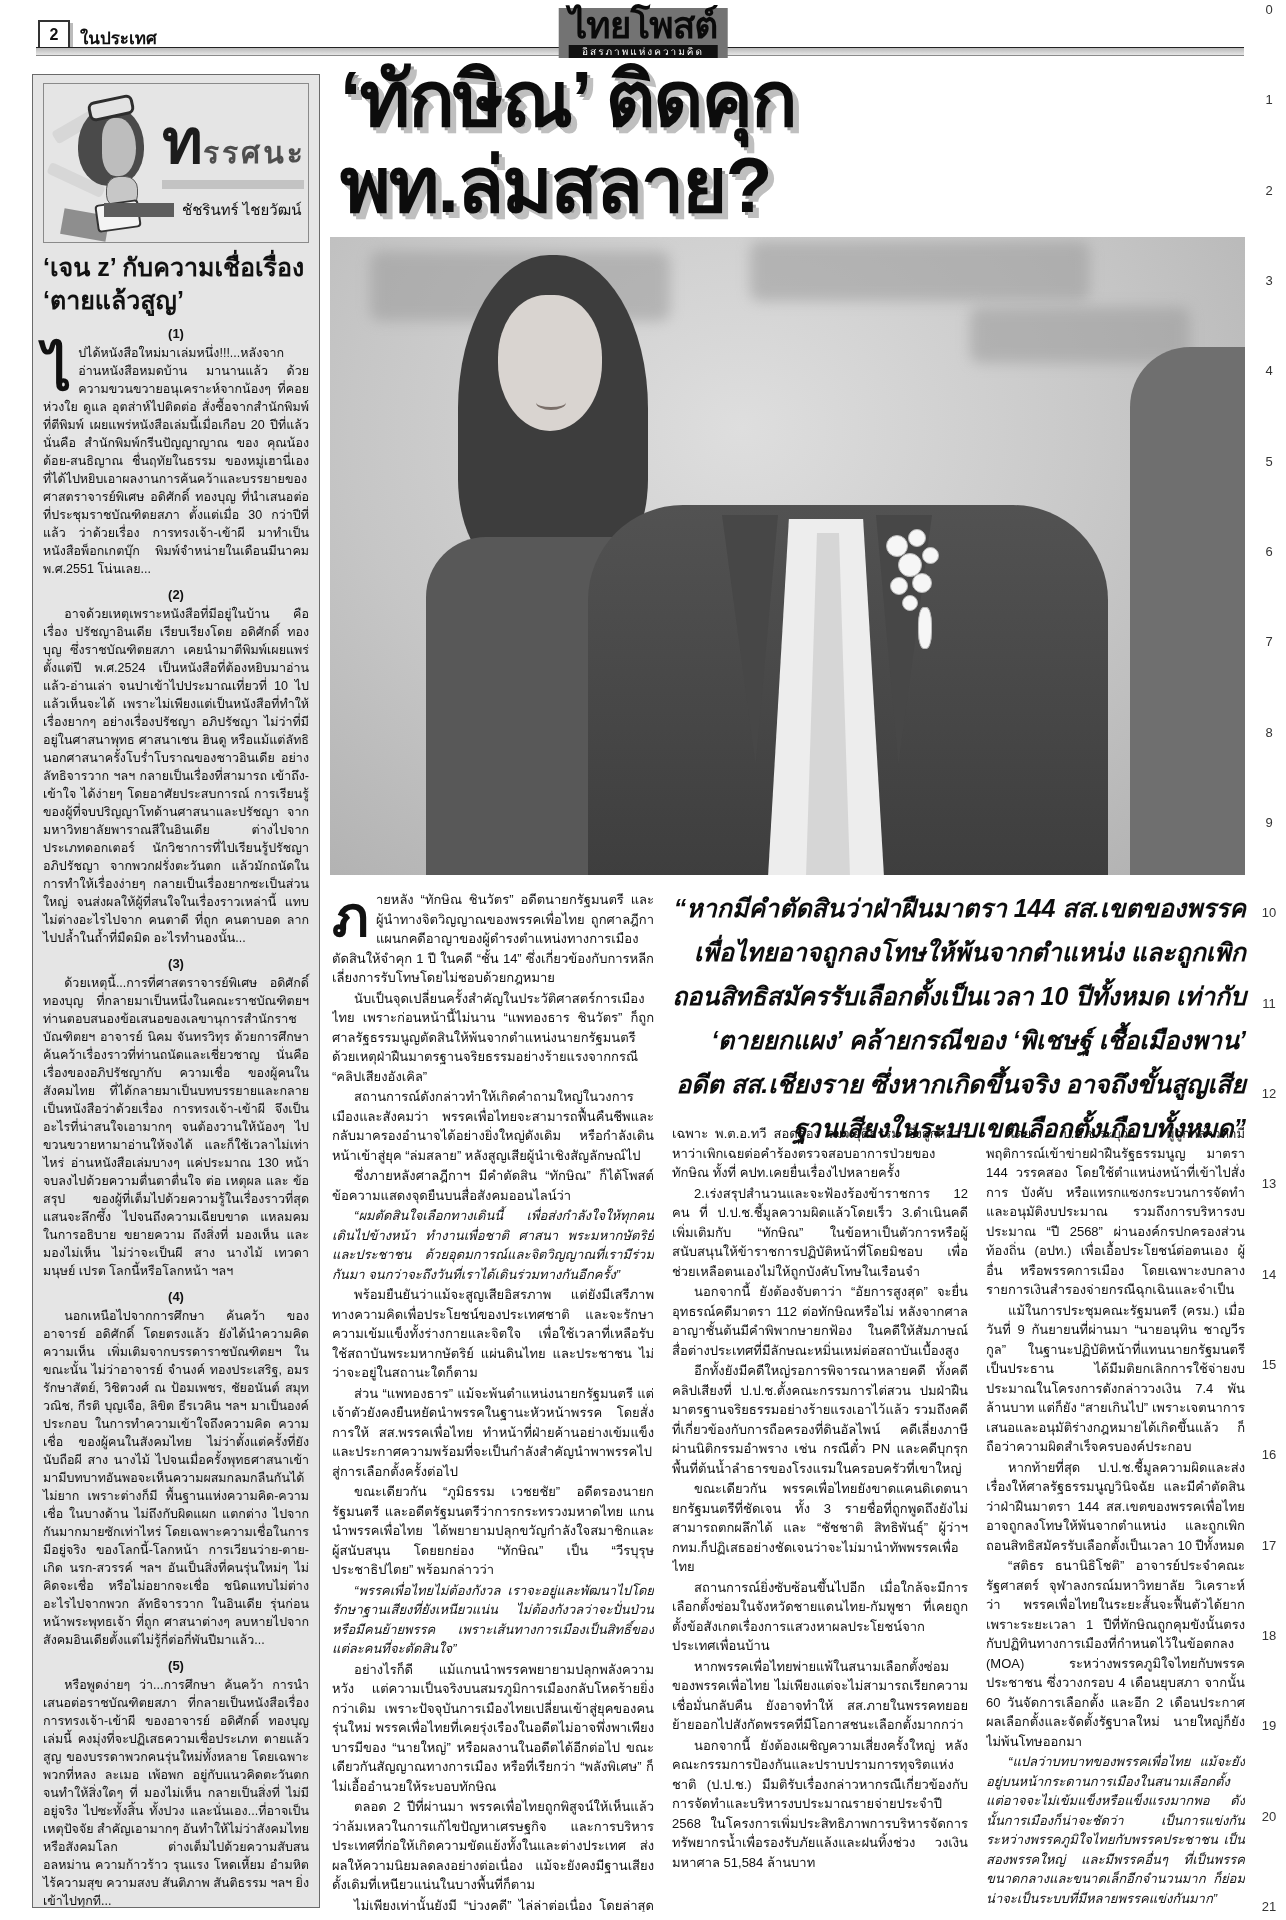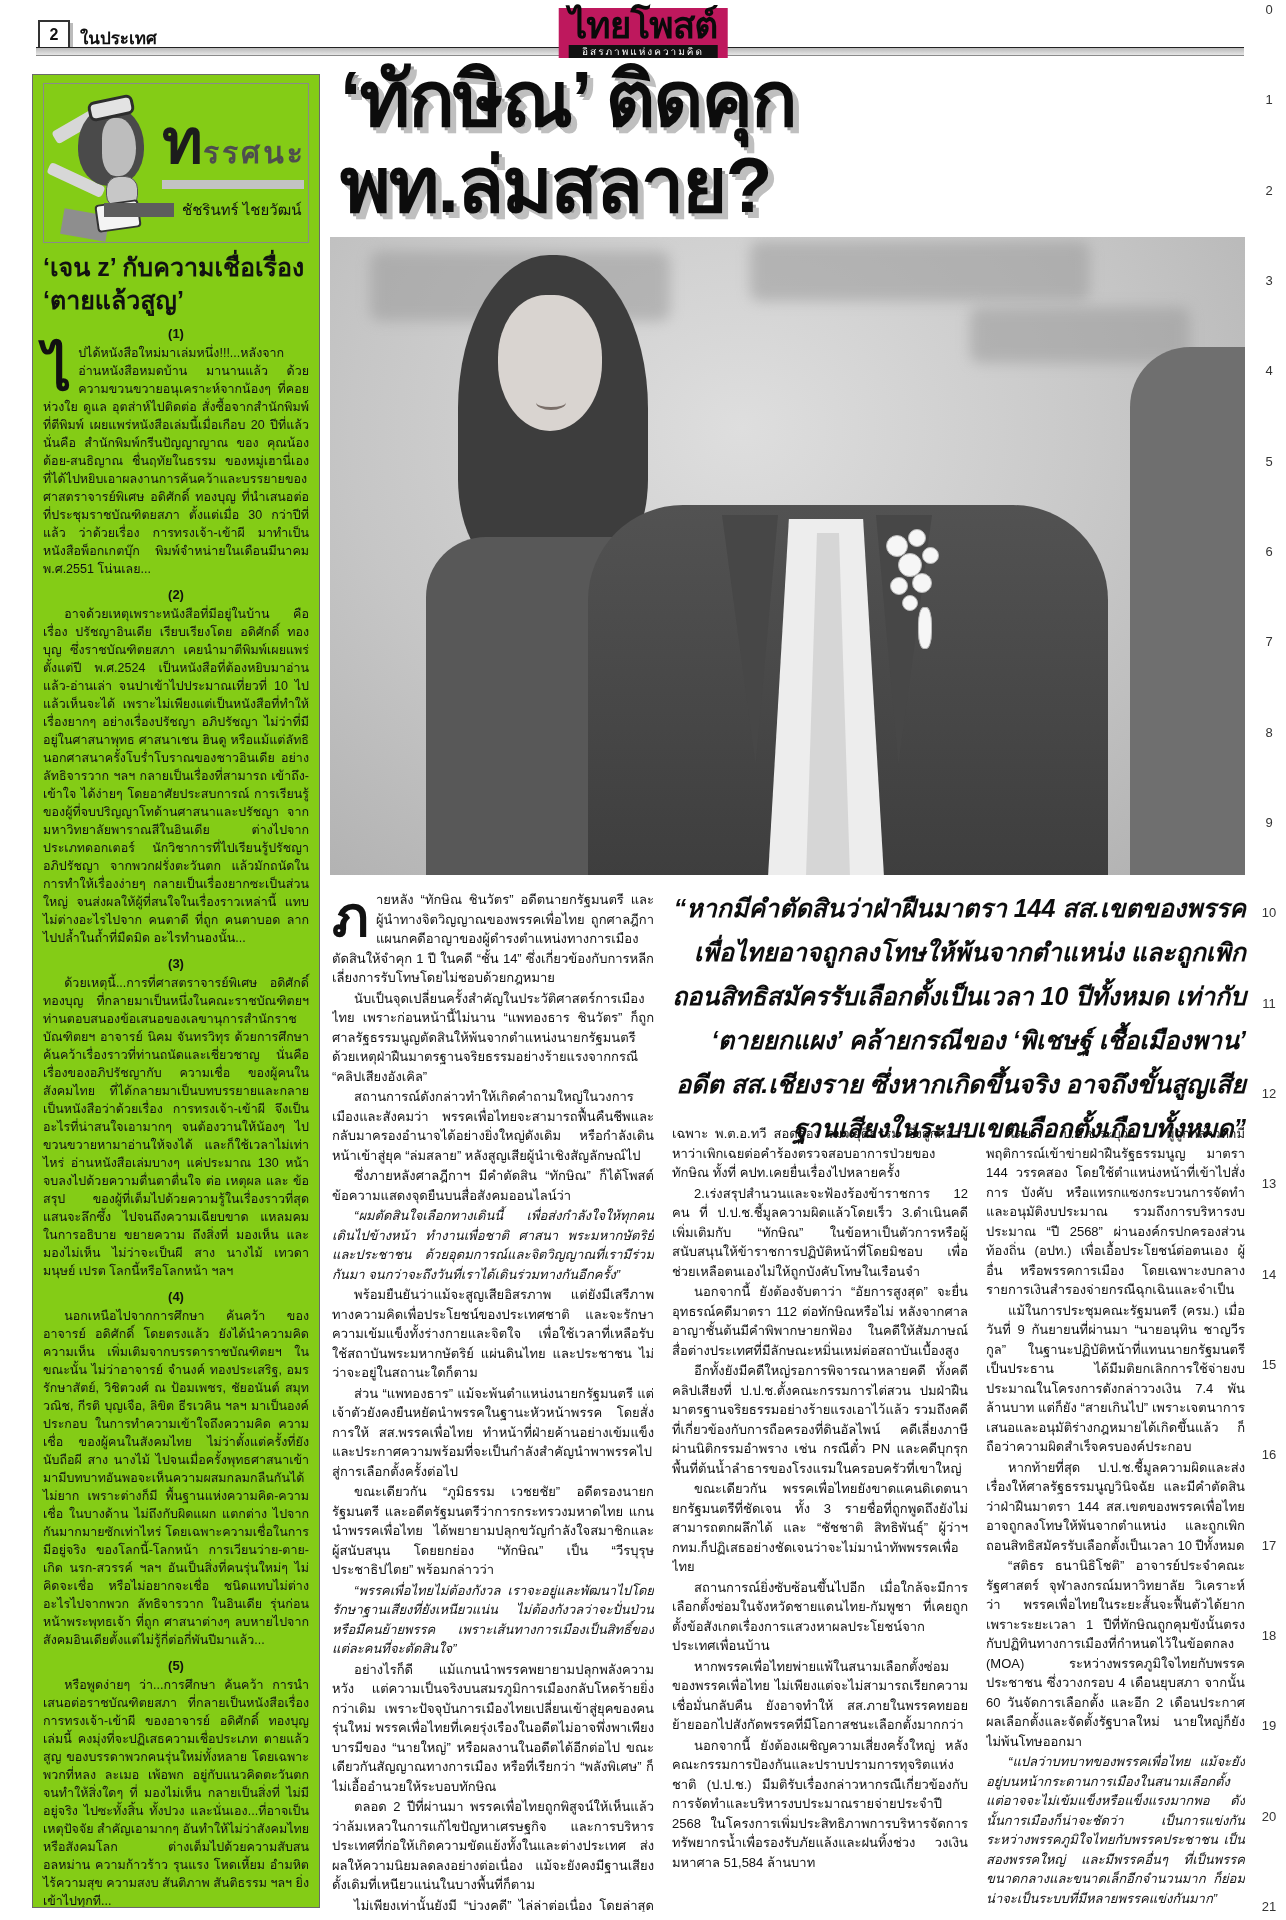--- a/index.html
+++ b/index.html
@@ -5,30 +5,30 @@
   html,body{margin:0;padding:0;background:#e8e8e8;}
   .page{position:relative;width:1286px;height:1920px;background:#fff;overflow:hidden;
         font-family:"Liberation Sans","DejaVu Sans",sans-serif;color:#111;}
   
   .pagenum-box{position:absolute;left:38px;top:20px;width:28px;height:26px;border:2px solid #333;
         background:#fff;font-size:16px;font-weight:bold;display:flex;align-items:center;justify-content:center;
         box-shadow:3px 3px 0 #bbb;}
   .section-label{position:absolute;left:80px;top:24px;font-size:17px;font-weight:bold;}
   .header-rule{position:absolute;left:36px;top:47px;width:1208px;height:7px;
         border-top:1.5px solid #222;border-bottom:1px solid #8a8a8a;background:linear-gradient(#b9b9b9,#e6e6e6);}
-  .masthead{position:absolute;left:50%;top:8px;transform:translateX(-50%);text-align:center;z-index:3;background:#be185d;padding:0 10px;}
+  .masthead{position:absolute;left:50%;top:8px;transform:translateX(-50%);text-align:center;z-index:3;background:#737373;padding:0 10px;}
   .masthead-title{font-size:37px;font-weight:bold;letter-spacing:-1px;line-height:36px;color:#0a0a0a;}
   .masthead-bar{margin-top:1px;background:#111;color:#fff;font-size:10px;letter-spacing:2px;
         padding:2px 4px;line-height:9px;}
   
   .ruler{position:absolute;right:0;top:2px;width:34px;height:1912px;display:flex;flex-direction:column;
         justify-content:space-between;align-items:center;font-size:13px;color:#333;}
   
   .op-box{position:absolute;left:32px;top:74px;width:288px;height:1834px;border:1px solid #6a6a6a;
-        background:#84cc16;padding:8px 10px;box-sizing:border-box;overflow:hidden;}
+        background:#e5e5e5;padding:8px 10px;box-sizing:border-box;overflow:hidden;}
   .op-logo-box{position:relative;border:1px solid #8a8a8a;height:158px;margin-bottom:8px;overflow:hidden;}
   .op-scribble{position:absolute;background:#d7d7d7;border-radius:4px;}
   .op-head{position:absolute;left:34px;top:22px;width:66px;height:80px;background:#4a4a4a;border-radius:50% 50% 46% 46%;}
   .op-face{position:absolute;left:58px;top:34px;width:34px;height:58px;background:#bdbdbd;border-radius:40% 60% 55% 45%;}
   .op-glasses{position:absolute;left:44px;top:14px;width:40px;height:14px;border:3px solid #2d2d2d;border-radius:7px;background:#e3e3e3;transform:rotate(-12deg);}
   .op-fist{position:absolute;left:62px;top:92px;width:30px;height:30px;background:#c7c7c7;border:1px solid #555;border-radius:40%;}
   .op-cuff{position:absolute;left:52px;top:118px;width:40px;height:24px;background:#f4f4f4;border:2px solid #333;border-radius:4px;transform:rotate(-8deg);}
   .op-arm{position:absolute;left:18px;top:128px;width:46px;height:26px;background:#8e8e8e;transform:rotate(10deg);}
   .op-logo-text{position:absolute;left:118px;top:28px;white-space:nowrap;}
   .op-logo-ta{font-size:62px;font-weight:bold;color:#1c1c1c;line-height:60px;}

